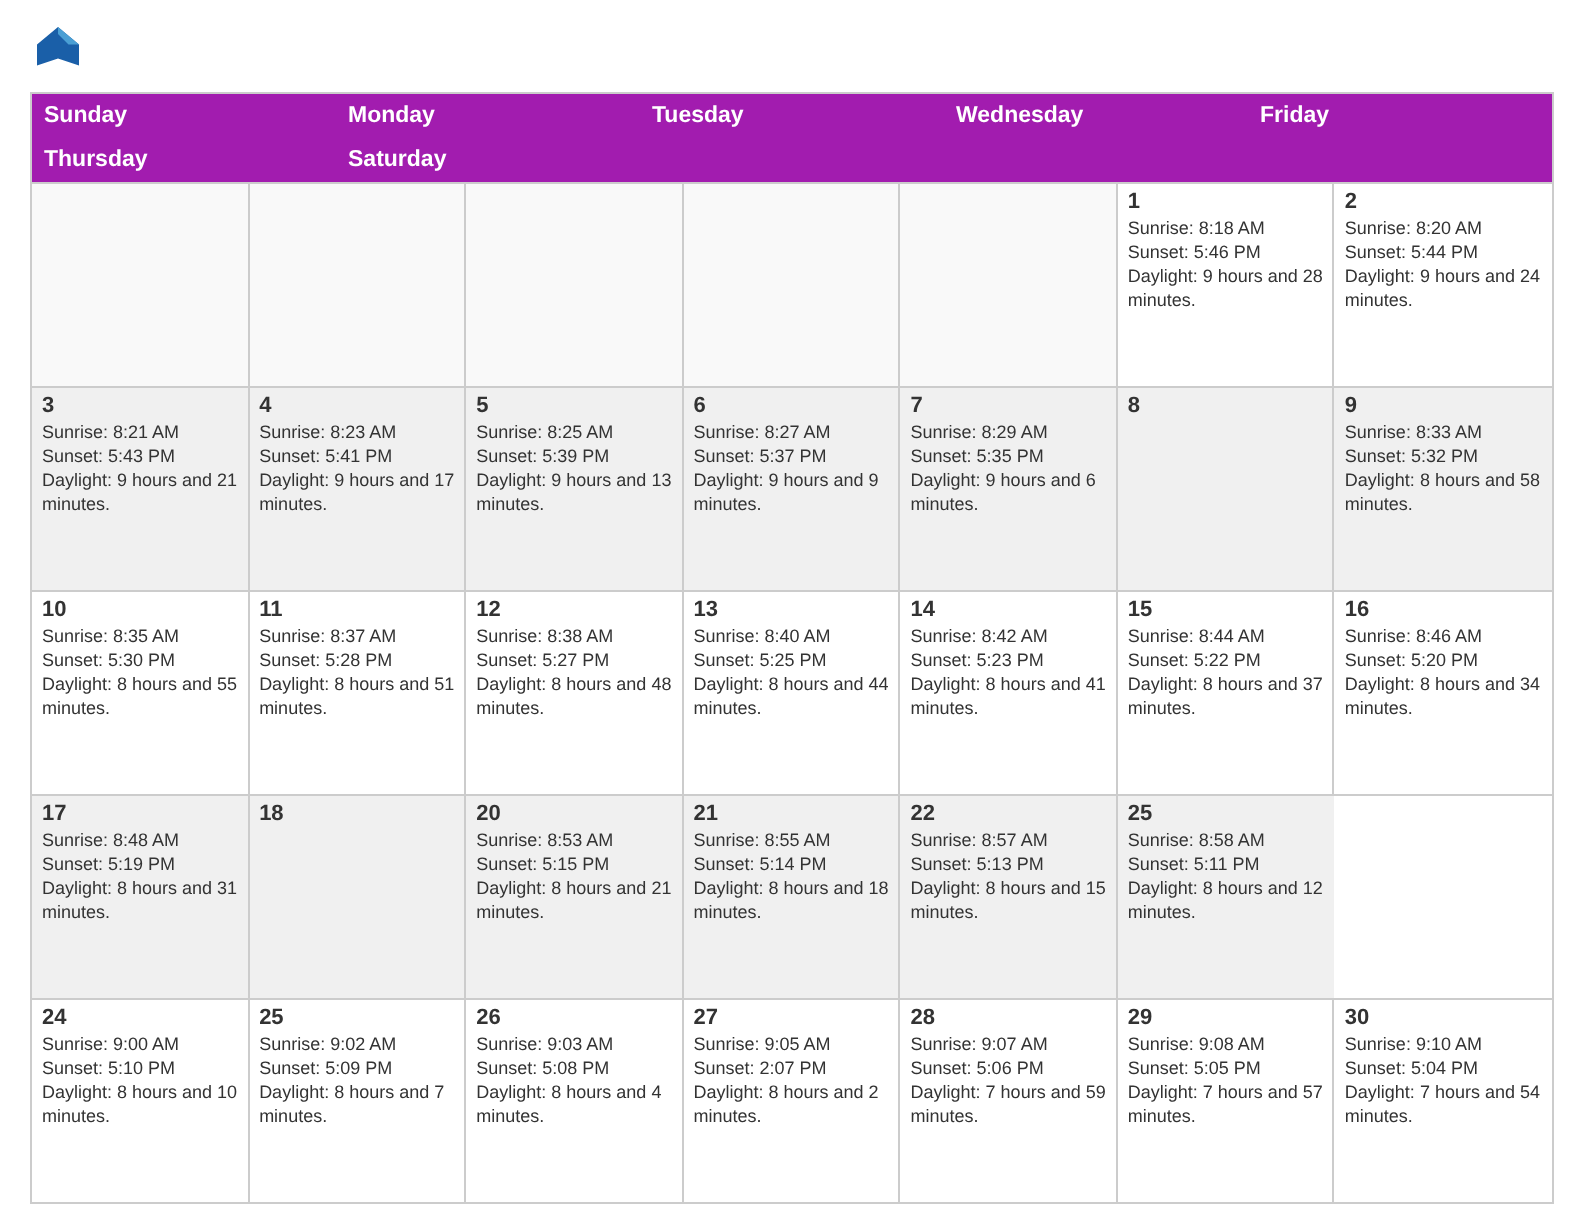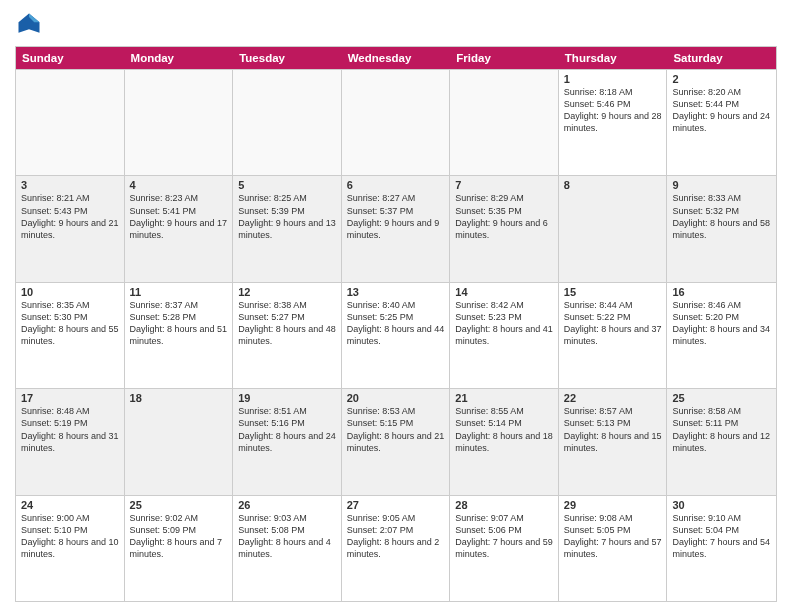--- a/index.html
+++ b/index.html
@@ -52,22 +52,22 @@
       color: #555;
     }
     .calendar {
       flex: 1;
       display: flex;
       flex-direction: column;
       border: 1px solid #ccc;
     }
     .cal-header {
       display: grid;
-      grid-template-columns: repeat(7, 1fr);
-      background: #be185d;
+      grid-template-columns: repeat(5, 1fr);
+      background: #a21caf;
     }
     .cal-header-cell {
       color: #fff;
       font-size: 11.5px;
       font-weight: bold;
       padding: 5px 6px;
       text-align: left;
     }
     .cal-body {
       display: flex;
@@ -266,27 +266,20 @@
             <div class="day-number">17</div>
             <div class="cell-info">Sunrise: 8:48 AM
 Sunset: 5:19 PM
 Daylight: 8 hours
 and 31 minutes.</div>
           </div>
           <div class="cal-cell shaded">
             <div class="day-number">18</div>
           </div>
           <div class="cal-cell shaded">
-            <div class="day-number">19</div>
-            <div class="cell-info">Sunrise: 8:51 AM
-Sunset: 5:16 PM
-Daylight: 8 hours
-and 24 minutes.</div>
-          </div>
-          <div class="cal-cell shaded">
             <div class="day-number">20</div>
             <div class="cell-info">Sunrise: 8:53 AM
 Sunset: 5:15 PM
 Daylight: 8 hours
 and 21 minutes.</div>
           </div>
           <div class="cal-cell shaded">
             <div class="day-number">21</div>
             <div class="cell-info">Sunrise: 8:55 AM
 Sunset: 5:14 PM

